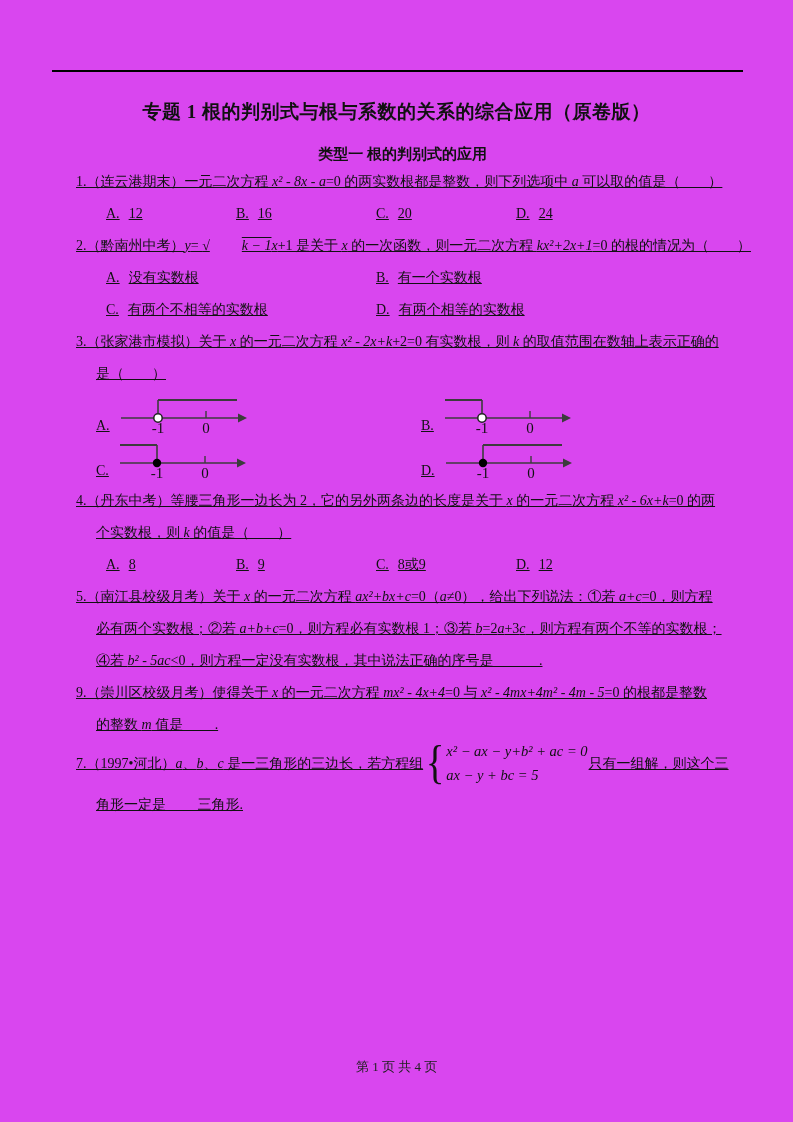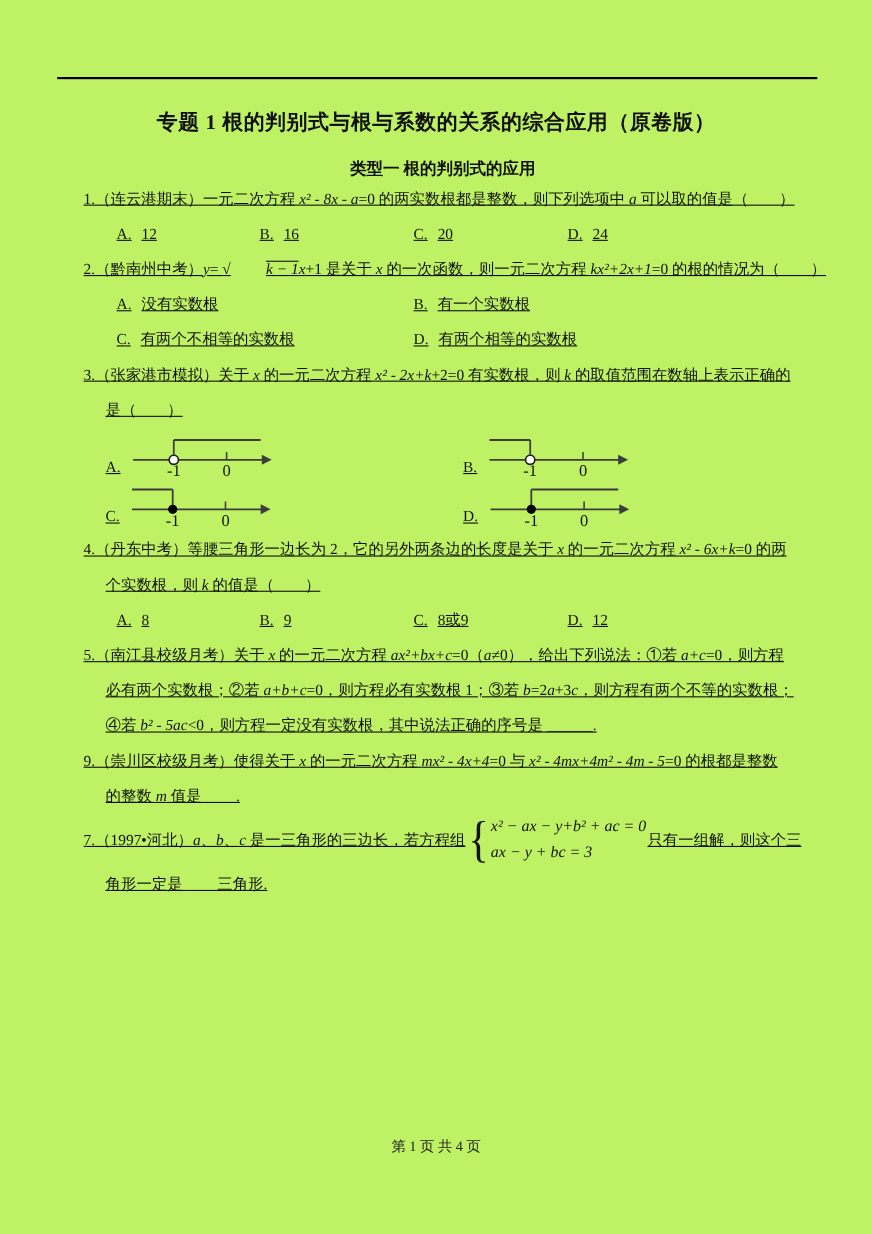--- a/index.html
+++ b/index.html
@@ -1,17 +1,17 @@
 <!DOCTYPE html>
 <html><head>
 <meta charset="utf-8">
 <style>
   html,body{margin:0;padding:0;background:#e8e8e8;}
   .page{
-    position:relative;width:793px;height:1122px;margin:0 auto;background:#bef264;
+    position:relative;width:793px;height:1122px;margin:0 auto;background:#d946ef;
     font-family:"Liberation Serif","DejaVu Serif",serif;color:#111;overflow:hidden;
   }
   .rule{position:absolute;top:70px;left:52px;width:691px;border-top:2.2px solid #000;}
   .title{position:absolute;top:99px;left:0;right:0;text-align:center;
     font-weight:bold;font-size:19px;letter-spacing:0.5px;line-height:26px;}
   .subtitle{position:absolute;top:144px;left:0;right:0;text-align:center;
     font-weight:bold;font-size:15px;line-height:20px;padding-left:12px;}
   .problems{position:absolute;top:166px;left:76px;width:682px;font-size:14px;text-decoration:underline;}
   .problem{margin:0;}
   .line{line-height:32px;min-height:32px;}
@@ -27,21 +27,21 @@
   .dlabel{line-height:18px;padding-bottom:0;}
   .frac{display:inline-block;vertical-align:middle;text-align:center;line-height:1.3;
     margin:0 3px;position:relative;top:-2px;}
   .num,.den{display:block;font-style:italic;font-size:13.5px;padding:0 6px;}
   .den{border-top:1.4px solid #111;}
   .sys{display:inline-flex;align-items:center;vertical-align:middle;margin:0 1px;position:relative;top:-2px;}
   .brace{font-size:46px;line-height:1;font-family:"Liberation Serif",serif;
     transform:scaleX(0.85);font-style:normal;}
   .eqs{display:inline-flex;flex-direction:column;}
   .eq{font-style:italic;line-height:24px;font-size:14.5px;white-space:nowrap;}
-  .footer{position:absolute;top:1032px;left:0;right:0;text-align:center;
+  .footer{position:absolute;top:1057px;left:0;right:0;text-align:center;
     font-size:13px;line-height:20px;color:#222;}
 </style>
 </head>
 <body>
 
 <div class="page">
   <div class="rule"></div>
   <div class="title">专题 1 根的判别式与根与系数的关系的综合应用（原卷版）</div>
   <div class="subtitle">类型一 根的判别式的应用</div>
   <div class="problems">
@@ -138,20 +138,20 @@
       </div>
       <div class="problem">
         <div class="line"><span class="t">9.（崇川区校级月考）使得关于 </span><span class="m">x</span><span class="t"> 的一元二次方程 </span><span class="m">mx² - 4x+4</span><span class="t">=0 与 </span><span class="m">x² - 4mx+4m² - 4m - 5</span><span class="t">=0 的根都是整数</span></div>
         <div class="line cont"><span class="t">的整数 </span><span class="m">m</span><span class="t"> 值是 ____.</span></div>
       </div>
       <div class="problem">
         <div class="line"><span class="t">7.（1997•河北）</span><span class="m">a</span><span class="t">、</span><span class="m">b</span><span class="t">、</span><span class="m">c</span><span class="t"> 是一三角形的三边长，若方程组</span><span class="sys">
             <span class="brace">{</span>
             <span class="eqs">
               <span class="eq">x² − ax − y+b² + ac = 0</span>
-              <span class="eq">ax − y + bc = 3</span>
+              <span class="eq">ax − y + bc = 5</span>
             </span>
           </span><span class="t">只有一组解，则这个三</span></div>
         <div class="line cont"><span class="t">角形一定是 ____三角形.</span></div>
       </div>
     </div>
   <div class="footer">第 1 页 共 4 页</div>
 </div>
 
 </body></html>

